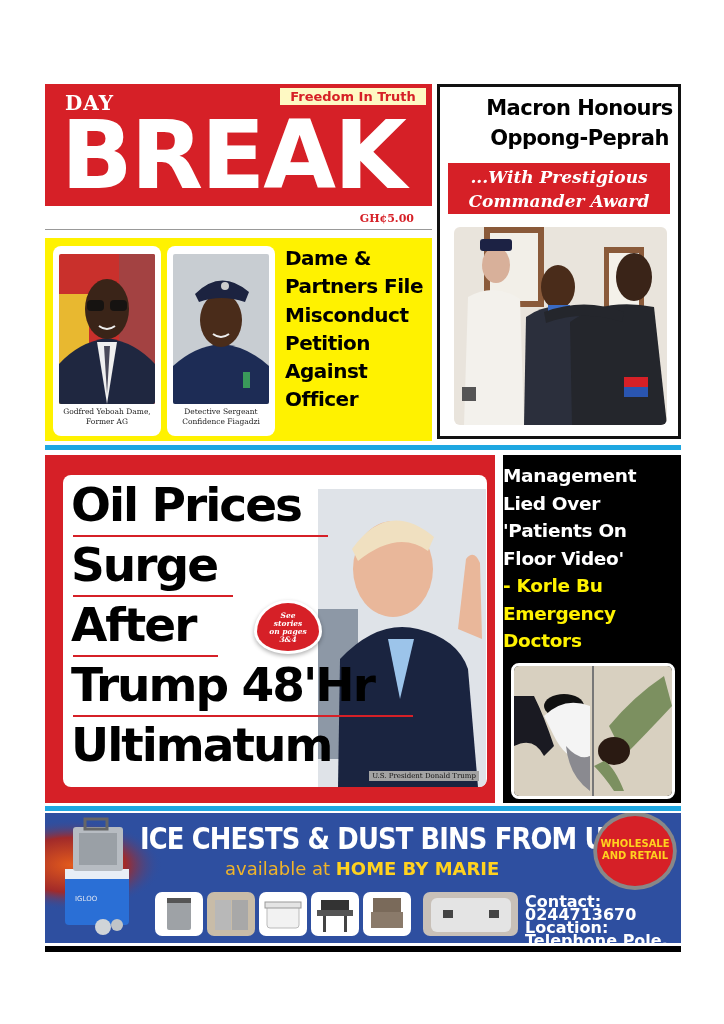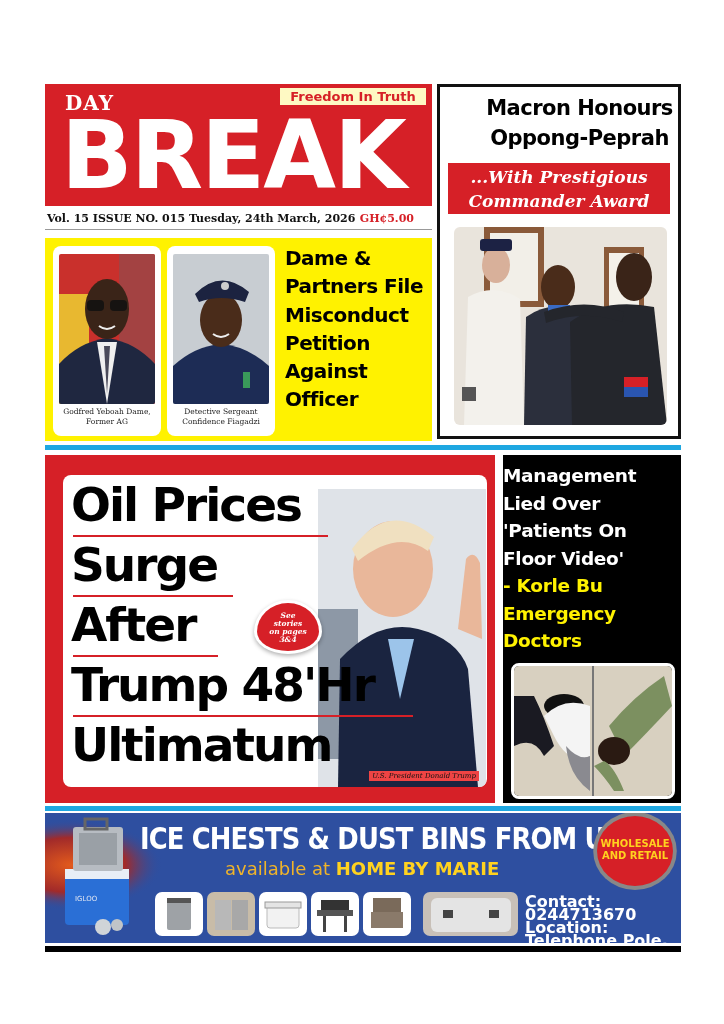--- a/index.html
+++ b/index.html
@@ -36,21 +36,21 @@
 
   
   .oil { position: absolute; left: 45px; top: 455px; width: 450px; height: 348px; background: #d62027; padding-left: 44px; }
   .oil-inner { position: absolute; left: 18px; top: 20px; width: 424px; height: 312px; background: #fff; border-radius: 8px; overflow: hidden; }
   .oil-photo { position: absolute; left: 255px; top: 14px; width: 168px; height: 298px; }
   .oil-line { position: absolute; left: 8px; font-family: "DejaVu Sans", sans-serif; font-weight: bold; color: #000; font-size: 47px; line-height: 52px; letter-spacing: -2px; white-space: nowrap; }
   .oil-under { position: absolute; left: 10px; height: 2px; background: #d62027; }
   .see-badge { position: absolute; left: 194px; top: 128px; width: 62px; height: 48px; border-radius: 50% 50% 50% 50% / 60% 60% 40% 40%; background: #d62027;
     box-shadow: 0 0 0 3px #fff, 0 2px 4px 3px rgba(0,0,0,0.3); color: #fff; font-family: "DejaVu Serif", serif; font-style: italic; font-weight: bold;
     font-size: 7.5px; line-height: 8px; text-align: center; padding-top: 9px; }
-  .trump-cap { position: absolute; right: 8px; bottom: 6px; font-family: "DejaVu Serif", serif; font-size: 7px; color: #111; background: #ef4444; padding: 1px 3px; font-style: italic; }
+  .trump-cap { position: absolute; right: 8px; bottom: 6px; font-family: "DejaVu Serif", serif; font-size: 7px; color: #111; background: #a3a3a3; padding: 1px 3px; }
 
   
   .korle { position: absolute; left: 503px; top: 455px; width: 178px; height: 348px; background: #000; }
   .korle-head { position: absolute; left: 0; right: 0; top: 7px; font-family: "DejaVu Sans", sans-serif; font-weight: bold; font-size: 18.5px; line-height: 27.5px; color: #fff; letter-spacing: -0.3px; }
   .korle-yellow { color: #fff200; }
   .korle-photo { position: absolute; left: 8px; top: 208px; width: 164px; height: 136px; border: 3px solid #fff; border-radius: 8px; overflow: hidden; }
 
   
   .ad { position: absolute; left: 45px; top: 813px; width: 636px; height: 130px; background: #2e4fa0; overflow: hidden; }
   .ad-title { position: absolute; left: 95px; top: 8px; font-family: "DejaVu Sans", sans-serif; font-weight: bold; font-size: 30px; letter-spacing: -1px; color: #fff; transform: scaleX(0.86); transform-origin: left; white-space: nowrap; }
@@ -64,21 +64,20 @@
 </style>
 </head>
 <body>
 
 <div class="masthead">
   <div class="tagline">Freedom In Truth</div>
   <div class="day">DAY</div>
   <div class="break">BREAK</div>
 </div>
 <div class="issue-line">
-  <span class="issue-text">Vol. 15  ISSUE NO. 015  Tuesday, 24th March, 2026</span>
   <span class="price">GH¢5.00</span>
 </div>
 
 <div class="dame">
   <div class="photo-card" style="left:8px;">
     <div class="img">
       <svg width="96" height="150" viewBox="0 0 96 150">
         <rect width="96" height="150" fill="#c9302c"></rect>
         <rect x="0" y="40" width="30" height="110" fill="#e8b830"></rect>
         <rect x="60" y="0" width="36" height="150" fill="#a34242"></rect>

